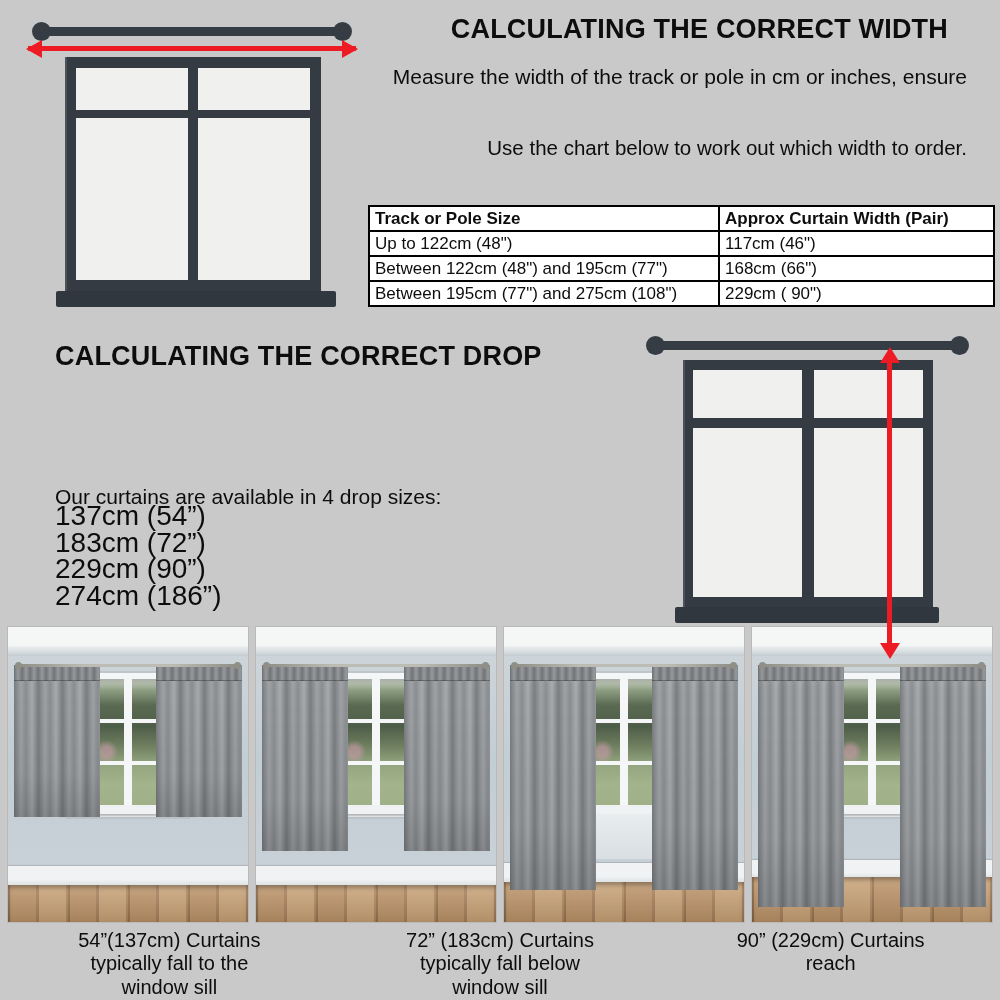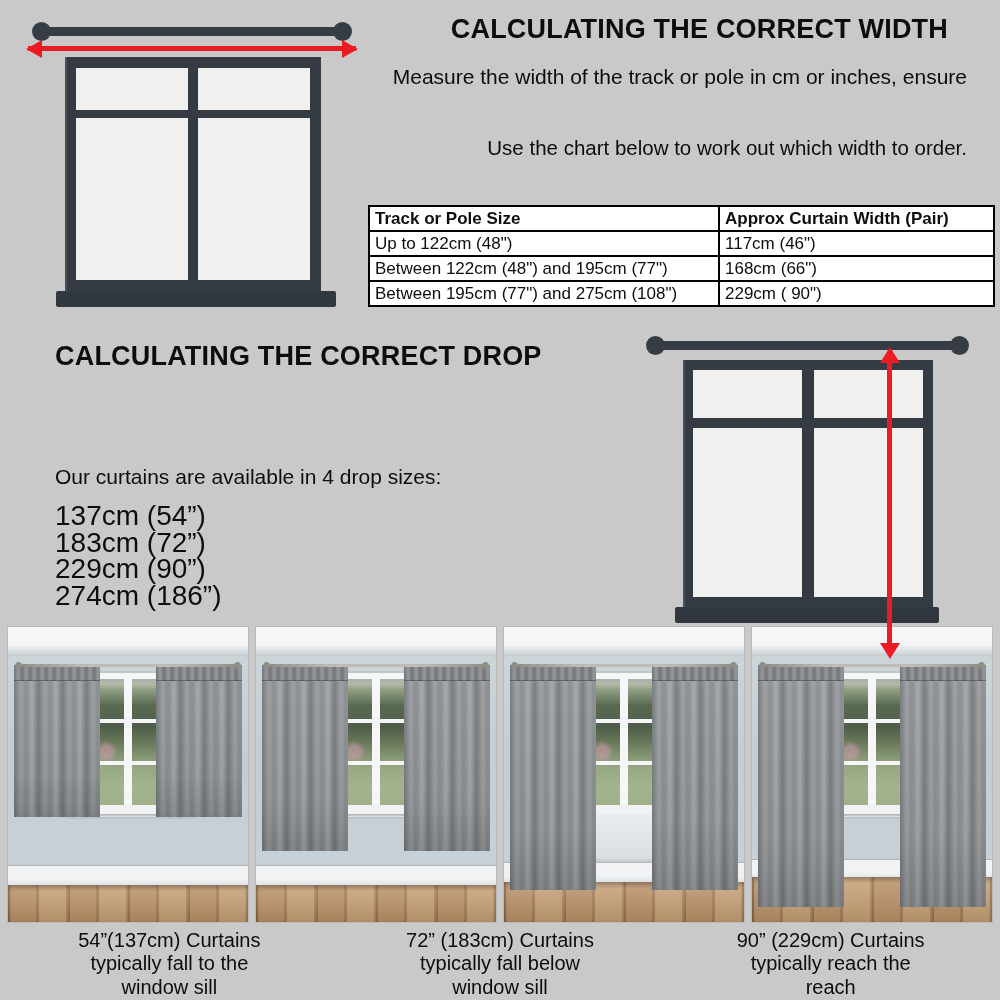--- a/index.html
+++ b/index.html
@@ -10,21 +10,21 @@
   }
 
   
   .h-title { position:absolute; font-size:27px; font-weight:bold; white-space:nowrap; letter-spacing:.2px; }
   #titleW { top:14px; right:52px; }
   #titleD { top:341px; left:55px; }
   .para { font-size:21px; line-height:25.5px; }
   #paraW { position:absolute; top:64px; right:33px; width:640px; text-align:right; }
   #paraW2 { position:absolute; top:135px; right:33px; font-size:20.5px; }
   #paraD { position:absolute; top:399px; left:55px; line-height:27px; }
-  #paraD2 { position:absolute; top:464px; left:55px; }
+  #paraD2 { position:absolute; top:484px; left:55px; }
   #dropList { position:absolute; top:503px; left:55px; font-size:28px; line-height:26.5px; }
 
   
   .size-table { position:absolute; left:368px; top:205px; width:627px; border-collapse:collapse;
     background:#ffffff; font-size:17px; table-layout:fixed; }
   .size-table th, .size-table td { border:2px solid #000; padding:1px 5px; text-align:left;
     height:21px; white-space:nowrap; overflow:hidden; }
   .size-table th { font-weight:bold; }
 
   
@@ -289,18 +289,17 @@
       <div>typically fall to the</div>
       <div>window sill</div>
     </div>
     <div class="cap">
       <div>72” (183cm) Curtains</div>
       <div>typically fall below</div>
       <div>window sill</div>
     </div>
     <div class="cap">
       <div>90” (229cm) Curtains</div>
-      <div>typically reach the</div>
       <div>reach</div>
     </div>
   </div>
 
 </div>
 
 </body></html>

